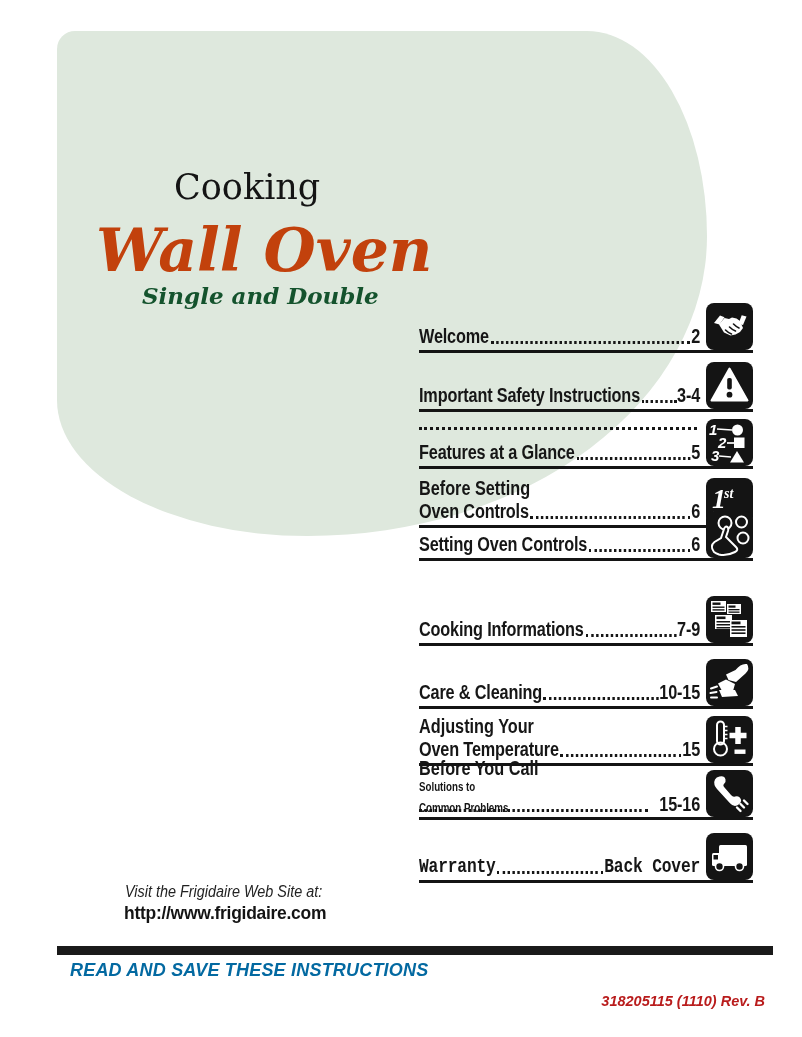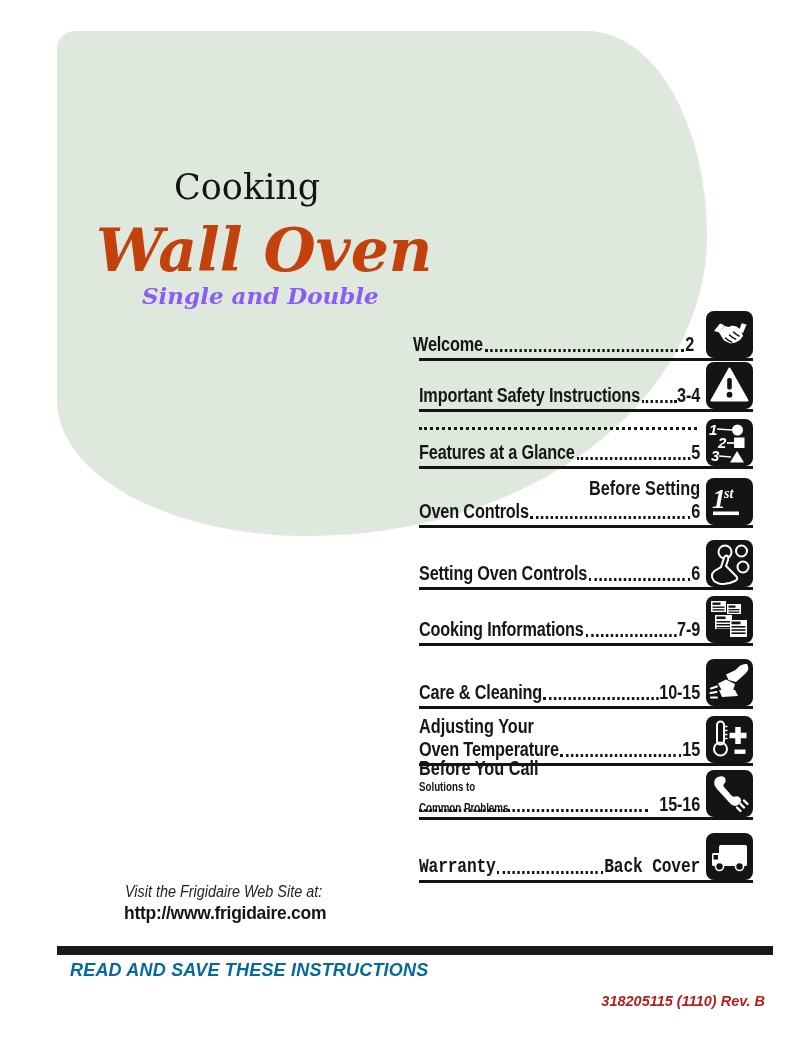--- a/index.html
+++ b/index.html
@@ -9,21 +9,21 @@
   .blob{position:absolute;left:57px;top:31px;width:650px;height:505px;background:#dee8dd;
         border-radius:18px 120px 399px 250px / 18px 205px 300px 136px;}
   
   .script-title{position:absolute;left:86px;top:78px;font-family:"DejaVu Serif",serif;
         font-style:italic;font-size:64px;line-height:1.05;color:#a8bda9;letter-spacing:1px;white-space:nowrap;}
   .electric{position:absolute;left:174px;top:167px;font-family:"DejaVu Serif",serif;
         font-size:35px;color:#141414;}
   .product{position:absolute;left:96px;top:215px;font-family:"DejaVu Serif",serif;
         font-style:italic;font-weight:bold;font-size:60px;color:#c2410c;white-space:nowrap;}
   .product-sub{position:absolute;left:142px;top:282px;font-family:"DejaVu Serif",serif;
-        font-style:italic;font-weight:bold;font-size:23px;color:#8b5cf6;}
+        font-style:italic;font-weight:bold;font-size:23px;color:#14532d;}
   
   .toc-row{position:absolute;left:419px;width:334px;box-sizing:border-box;
         border-bottom:3.5px solid #141414;display:flex;flex-direction:column;justify-content:flex-end;}
   .row-line{display:flex;align-items:flex-end;width:346px;transform:scaleX(0.8125);
         transform-origin:left bottom;padding-bottom:2px;}
   .lbl,.pg{font-size:20px;font-weight:bold;line-height:1.08;color:#161616;white-space:nowrap;letter-spacing:-0.2px;}
   .line1{font-size:20px;font-weight:bold;line-height:1.25;color:#161616;white-space:nowrap;
         width:346px;transform:scaleX(0.8125);transform-origin:left bottom;}
   .subsmall{font-size:12px;font-weight:bold;line-height:1.15;color:#161616;white-space:nowrap;
         width:346px;transform:scaleX(0.8125);transform-origin:left bottom;}
@@ -49,21 +49,21 @@
 <body>
 
 <div class="page">
 
   <div class="blob"></div>
 
   <div class="electric">Cooking</div>
   <div class="product">Wall Oven</div>
   <div class="product-sub">Single and Double</div>
 
-  <div class="toc-row" style="top:311px;height:50px;align-items:center;">
+  <div class="toc-row" style="top:303px;height:50px;">
     <div class="row-line">
       <span class="lbl">Welcome</span>
       <span class="leader"></span>
       <span class="pg">2</span>
     </div>
     <span class="row-icon">
       <svg viewBox="0 0 47 47">
           <rect width="47" height="47" rx="8" fill="#141414"></rect>
         <path d="M8 20 L14 12.5 l4.5 1.8 L13.5 21.5 Z" fill="#fff"></path>
         <path d="M40.5 13.5 l-3.5 8.5 -4.5 -1.2 3.2 -8.6 Z" fill="#fff"></path>
@@ -110,38 +110,38 @@
           <line x1="21" y1="24" x2="28" y2="24"></line>
           <line x1="13" y1="37" x2="25" y2="38"></line>
         </g>
         <circle cx="31.5" cy="11" r="5.5" fill="#fff"></circle>
         <rect x="28" y="18.5" width="10.5" height="10.5" fill="#fff"></rect>
         <path d="M24 43.5 L31 32 L38 43.5 Z" fill="#fff"></path>
       </svg>
     </span>
   </div>
 
-  <div class="toc-row" style="top:478px;height:50px;text-align:right;">
+  <div class="toc-row" style="top:478px;height:50px;">
     <div class="line1">Before Setting</div>
     <div class="row-line">
       <span class="lbl">Oven Controls</span>
       <span class="leader"></span>
       <span class="pg">6</span>
     </div>
     <span class="row-icon">
       <svg viewBox="0 0 47 47">
           <rect width="47" height="47" rx="8" fill="#141414"></rect>
         <text x="6" y="30" font-family="Liberation Serif,serif" font-style="italic" font-weight="bold" font-size="28" fill="#fff">1</text>
         <text x="18" y="20" font-family="Liberation Serif,serif" font-style="italic" font-weight="bold" font-size="14" fill="#fff">st</text>
         <rect x="7" y="33.5" width="26" height="3.6" fill="#fff"></rect>
       </svg>
     </span>
   </div>
 
-  <div class="toc-row" style="top:540px;height:50px;">
+  <div class="toc-row" style="top:511px;height:50px;">
     <div class="row-line">
       <span class="lbl">Setting Oven Controls</span>
       <span class="leader"></span>
       <span class="pg">6</span>
     </div>
     <span class="row-icon">
       <svg viewBox="0 0 47 47">
           <rect width="47" height="47" rx="8" fill="#141414"></rect>
         <g fill="none" stroke="#fff" stroke-width="2">
           <circle cx="19" cy="12" r="6.5"></circle>

